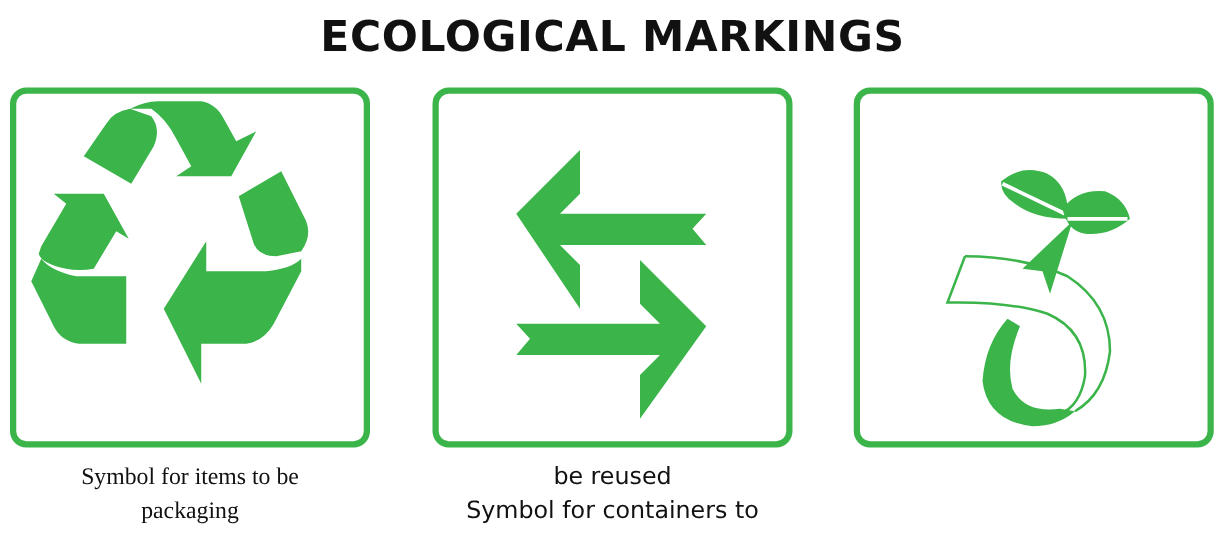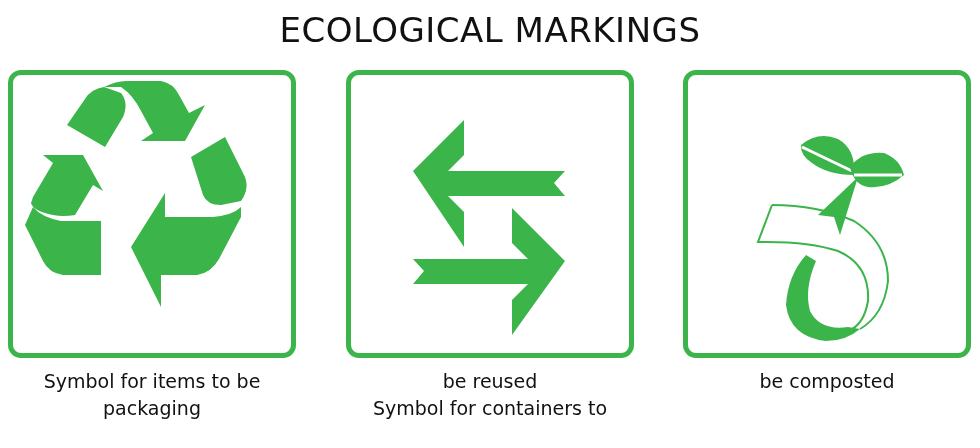--- a/index.html
+++ b/index.html
@@ -2,21 +2,21 @@
 <html><head>
   <meta charset="utf-8">
   <style>
     html, body { margin: 0; padding: 0; }
     body {
       width: 980px; height: 448px; background: #ffffff; position: relative; overflow: hidden;
       font-family: "DejaVu Sans", "Liberation Sans", sans-serif; color: #111;
     }
     .title {
       position: absolute; left: 0; top: 10px; width: 980px; text-align: center;
-      font-size: 34px; font-weight: 400; letter-spacing: 0.5px; color: #111;
+      font-size: 34px; font-weight: 700; letter-spacing: 0.5px; color: #111;
     }
     .card {
       position: absolute; top: 70px; width: 278px; height: 278px;
       border: 5px solid #3bb44a; border-radius: 13px; background: #fff;
     }
     .card svg { position: absolute; left: 0; top: 0; width: 278px; height: 278px; }
     .caption {
       position: absolute; top: 368px; width: 300px; text-align: center;
       font-size: 19px; line-height: 27px; color: #111;
     }
@@ -64,23 +64,22 @@
 
       <path d="M118 180 Q100 200 98 230 Q102 262 138 266 Q158 266 172 254 L160 252 Q132 256 122 236 Q116 214 128 186 Z"></path>
     </g>
     <g fill="none" stroke="#3bb44a" stroke-width="2">
       <path d="M84 130 L70 167 Q120 166 150 176 Q182 190 180 226 Q176 250 160 256"></path>
       <path d="M84 130 Q130 130 166 146 Q200 168 200 206 Q196 240 172 254"></path>
     </g>
   </svg>
 </div>
 
-<div class="caption" style="left:2px;">
+<div class="caption" style="left:2px;font-family:Liberation Serif, serif;">
   <div>Symbol for items to be</div>
   <div>packaging</div>
 </div>
 <div class="caption" style="left:340px;">
   <div>be reused</div>
   <div>Symbol for containers to</div>
 </div>
 <div class="caption" style="left:677px;">
-  <div>be composted</div>
 </div>
 
 </body></html>

